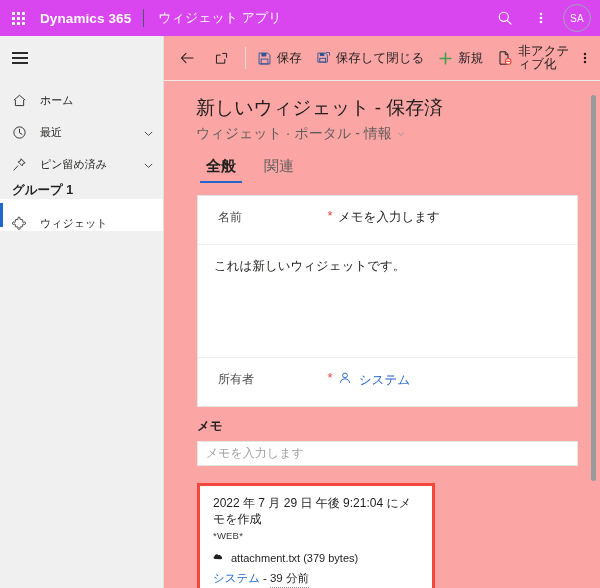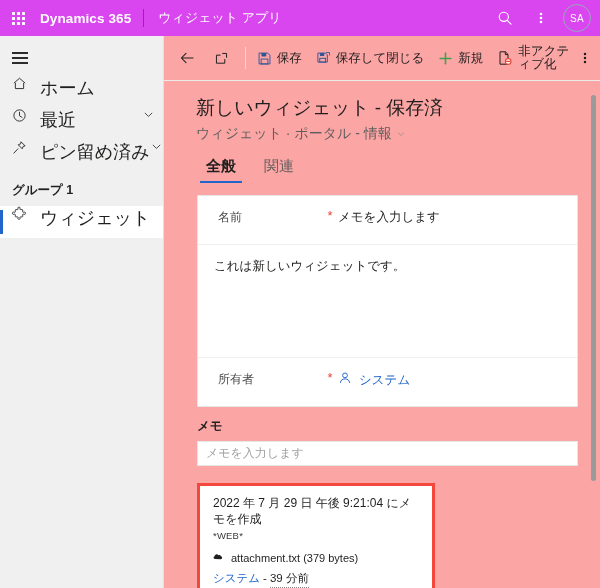--- a/index.html
+++ b/index.html
@@ -141,25 +141,25 @@
     width: 16px;
     height: 1.5px;
     background: #2b2b2b;
   }
   .hamburger span::before { top: -5px; }
   .hamburger span::after  { top: 5px; }
 
   .nav-item {
     height: 32px;
     display: flex;
-    align-items: flex-start;
+    align-items: flex-end;
     padding-left: 12px;
     padding-right: 8px;
     cursor: pointer;
-    font-size: 18px;
+    font-size: 11px;
     color: #201f1e;
     position: relative;
   }
   .nav-item .nv-icon {
     width: 18px;
     display: flex;
     align-items: center;
     justify-content: flex-start;
     flex: 0 0 18px;
   }
@@ -169,21 +169,21 @@
   }
   .nav-item .chev {
     margin-left: auto;
     display: flex;
     align-items: center;
   }
   .group-title {
     font-size: 12.5px;
     font-weight: bold;
     color: #201f1e;
-    padding: 10px 12px 7px 12px;
+    padding: 10px 12px 0 12px;
   }
   .nav-item.selected {
     background: #ffffff;
   }
   .nav-item.selected::before {
     content: "";
     position: absolute;
     left: 0;
     top: 4px;
     bottom: 4px;

